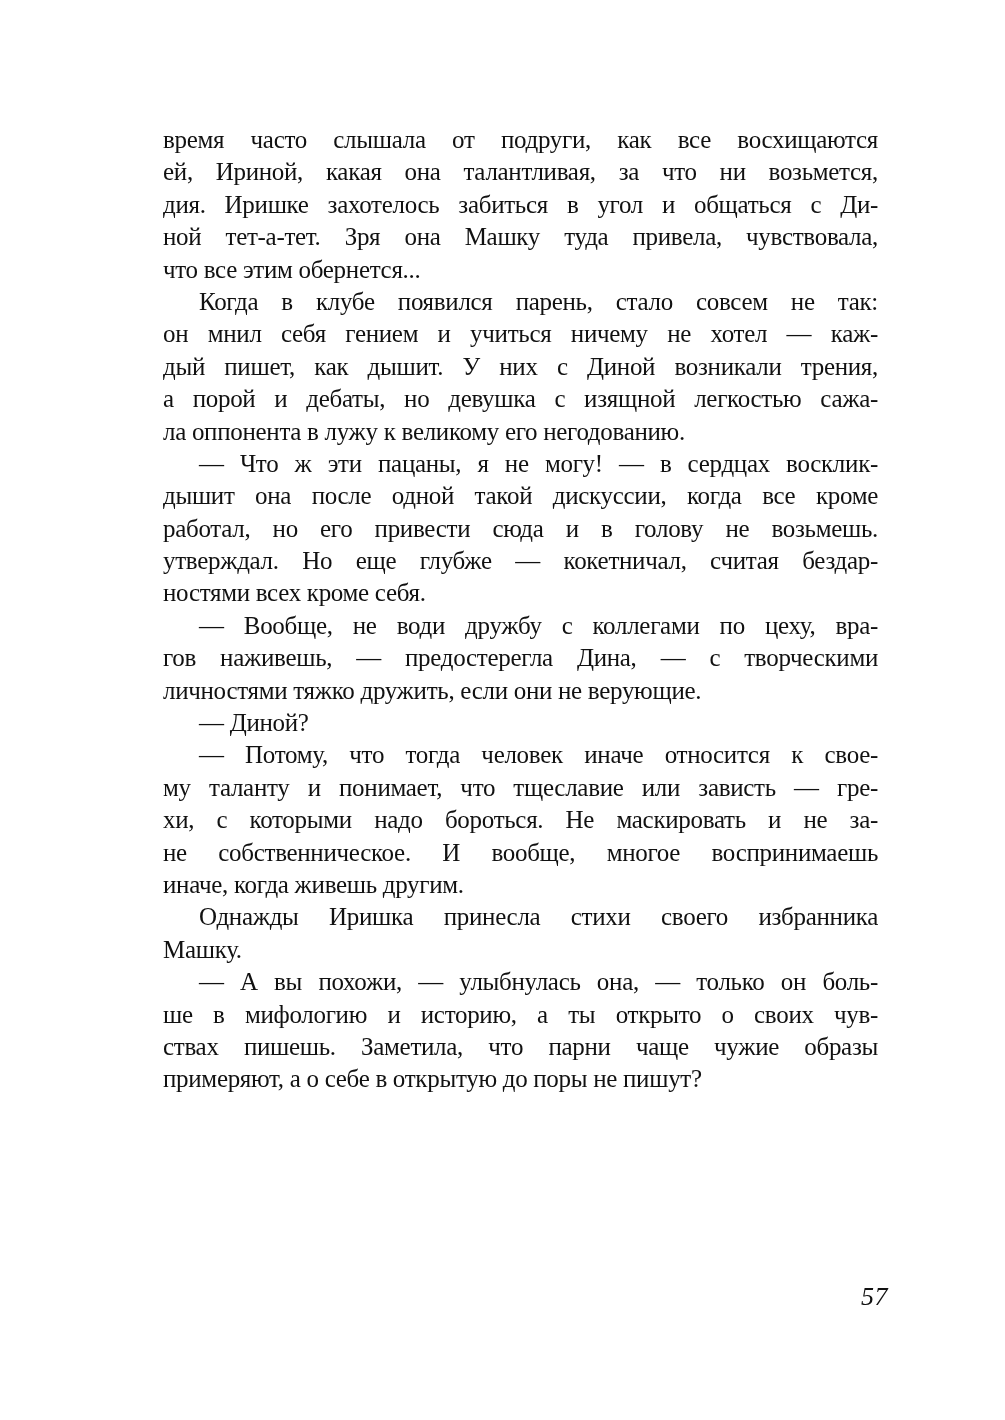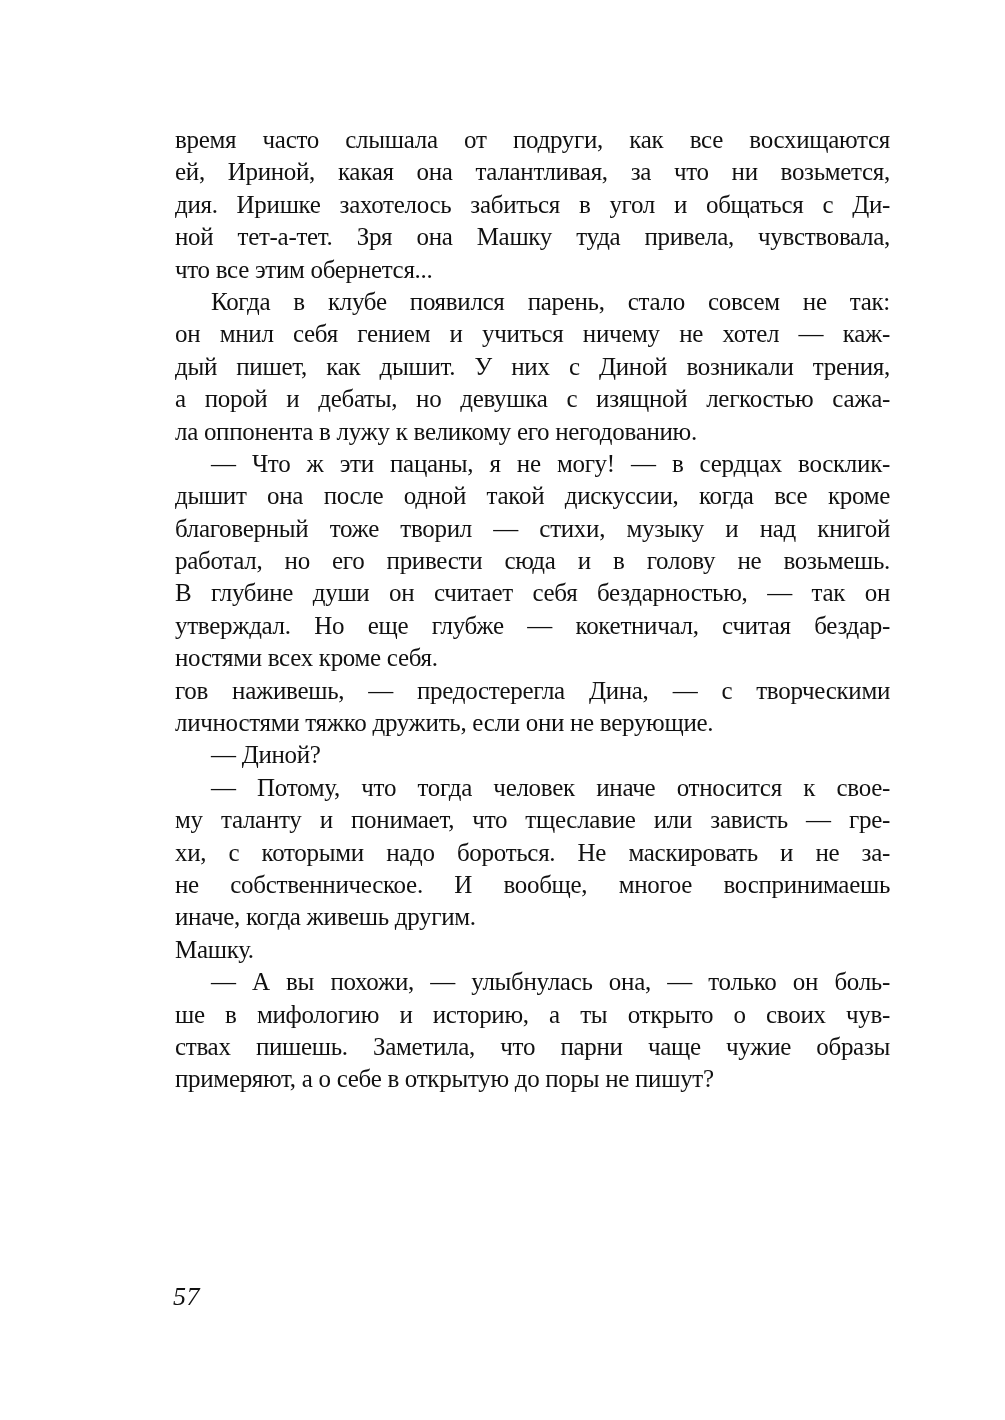--- a/index.html
+++ b/index.html
@@ -12,21 +12,21 @@
     width: 1005px;
     height: 1420px;
     background: #ffffff;
     overflow: hidden;
     font-family: "Liberation Serif", "DejaVu Serif", serif;
     color: #111111;
   }
   .text-block {
     position: absolute;
     top: 124px;
-    left: 175px;
+    left: 163px;
     width: 715px;
   }
   .line {
     font-size: 25px;
     line-height: 32.4px;
     letter-spacing: -0.3px;
     white-space: normal;
     text-align: justify;
     text-align-last: justify;
     overflow: hidden;
@@ -37,21 +37,21 @@
     text-align-last: left;
   }
   .line.indent {
     text-indent: 36px;
   }
   .page-number {
     position: absolute;
     top: 1282px;
     left: 173px;
     width: 715px;
-    text-align: left;
+    text-align: right;
     font-size: 26px;
     font-style: italic;
     letter-spacing: 0.5px;
   }
 </style>
 </head>
 <body>
 
 <div class="page">
   <div class="text-block" id="text-block">
@@ -60,33 +60,33 @@
       <div class="line">дия. Иришке захотелось забиться в угол и общаться с Ди-</div>
       <div class="line">ной тет-а-тет. Зря она Машку туда привела, чувствовала,</div>
       <div class="line last">что все этим обернется...</div>
       <div class="line indent">Когда в клубе появился парень, стало совсем не так:</div>
       <div class="line">он мнил себя гением и учиться ничему не хотел — каж-</div>
       <div class="line">дый пишет, как дышит. У них с Диной возникали трения,</div>
       <div class="line">а порой и дебаты, но девушка с изящной легкостью сажа-</div>
       <div class="line last">ла оппонента в лужу к великому его негодованию.</div>
       <div class="line indent">— Что ж эти пацаны, я не могу! — в сердцах восклик-</div>
       <div class="line">дышит она после одной такой дискуссии, когда все кроме</div>
-      <div class="line">благоверный тоже творил — стихи, музыку и над книгой</div>
       <div class="line">работал, но его привести сюда и в голову не возьмешь.</div>
-      <div class="line">В глубине души он считает себя бездарностью, — так он</div>
       <div class="line">утверждал. Но еще глубже — кокетничал, считая бездар-</div>
       <div class="line last">ностями всех кроме себя.</div>
+      <div class="line indent">— Вообще, не води дружбу с коллегами по цеху, вра-</div>
       <div class="line">гов наживешь, — предостерегла Дина, — с творческими</div>
       <div class="line last">личностями тяжко дружить, если они не верующие.</div>
       <div class="line last indent">— Диной?</div>
       <div class="line indent">— Потому, что тогда человек иначе относится к свое-</div>
       <div class="line">му таланту и понимает, что тщеславие или зависть — гре-</div>
       <div class="line">хи, с которыми надо бороться. Не маскировать и не за-</div>
       <div class="line">не собственническое. И вообще, многое воспринимаешь</div>
       <div class="line last">иначе, когда живешь другим.</div>
+      <div class="line indent">Однажды Иришка принесла стихи своего избранника</div>
       <div class="line last">Машку.</div>
       <div class="line indent">— А вы похожи, — улыбнулась она, — только он боль-</div>
       <div class="line">ше в мифологию и историю, а ты открыто о своих чув-</div>
       <div class="line">ствах пишешь. Заметила, что парни чаще чужие образы</div>
       <div class="line last">примеряют, а о себе в открытую до поры не пишут?</div>
     </div>
   <div class="page-number">57</div>
 </div>
 
 </body></html>

